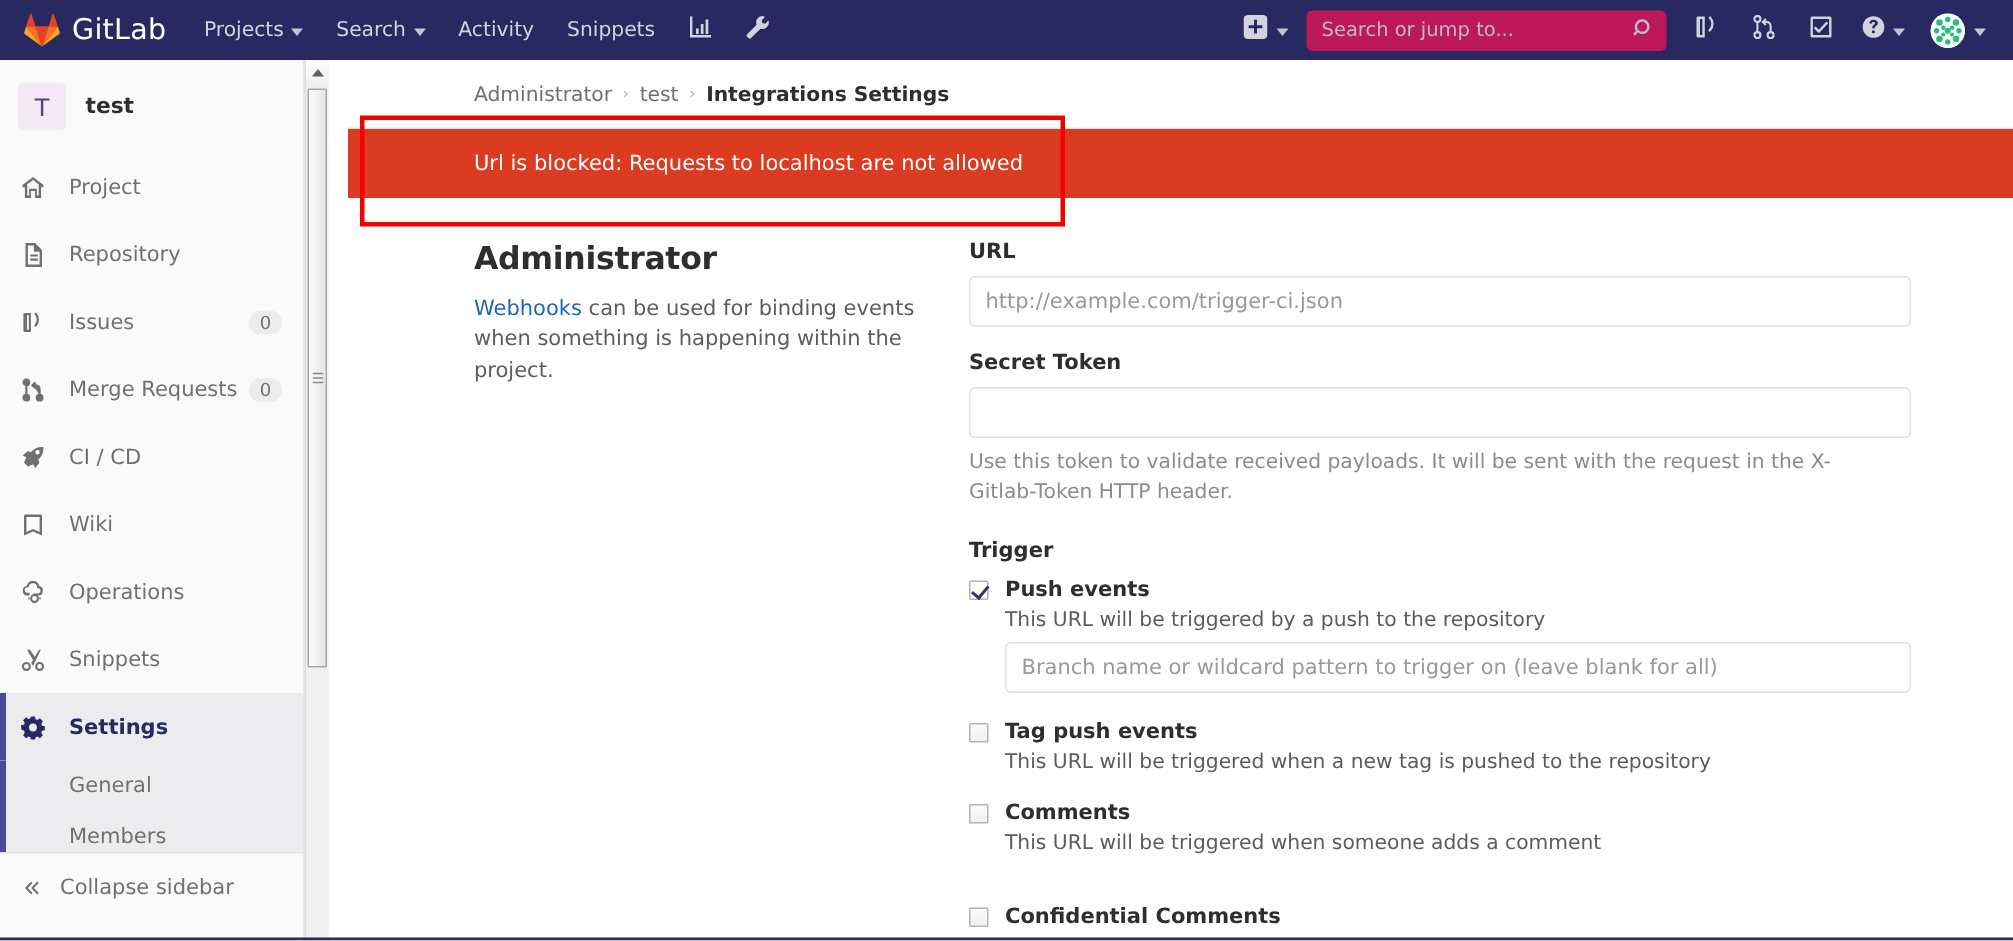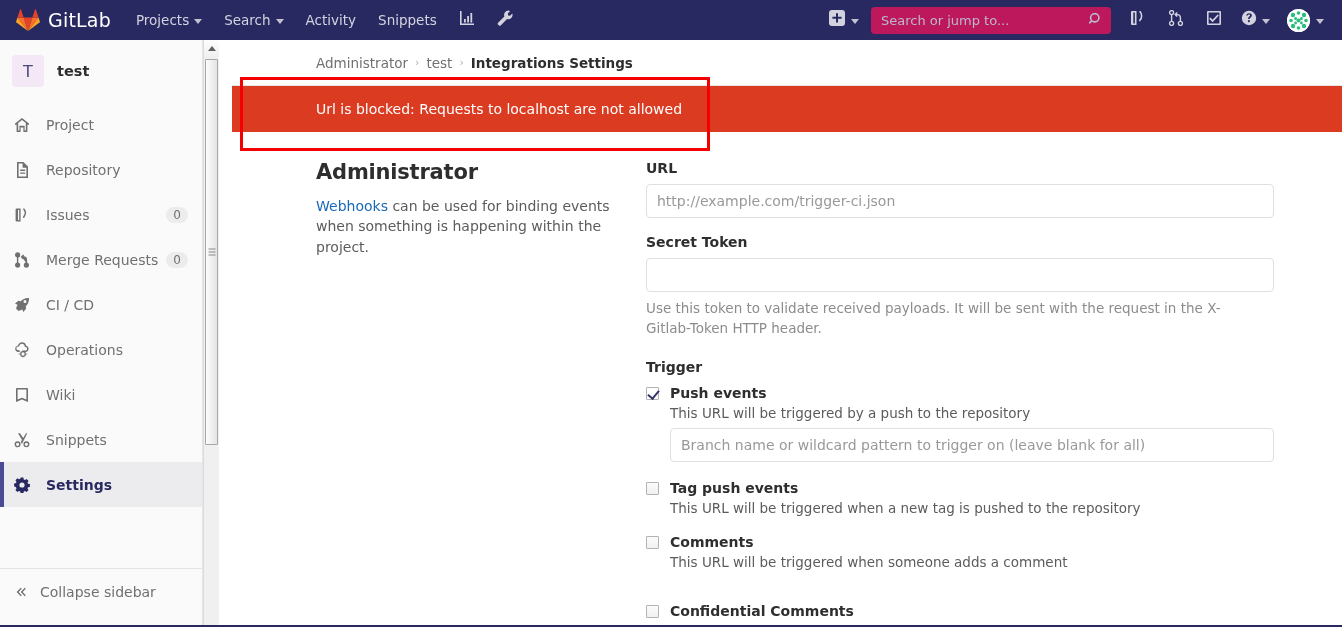--- a/index.html
+++ b/index.html
@@ -490,58 +490,62 @@
           <svg width="16" height="16" viewBox="0 0 16 16">
               <path d="M15 1c-3.4-.3-6.3 1-8.4 3.3L4.4 3.8 1 6.6l2.5 1.2L2 11.4l2.6 2.6 3.6-1.5 1.2 2.5 2.8-3.4-.6-2.2C13.9 7.3 15.2 4.4 15 1zm-4 5a1.5 1.5 0 1 1 0-3 1.5 1.5 0 0 1 0 3z"></path>
             </svg>
         </span>
         <span class="sb-label">CI / CD</span>
       </li>
 
       <li class="sb-item">
         <span class="sb-ico">
           <svg width="16" height="16" viewBox="0 0 16 16">
+              <path d="M3 1h10a1 1 0 0 1 1 1v13l-6-2.6L2 15V2a1 1 0 0 1 1-1zm.6 1.6v10l4.4-1.9 4.4 1.9v-10z"></path>
+            </svg>
+        </span>
+        <span class="sb-label">Wiki</span>
+      </li>
+
+      <li class="sb-item">
+        <span class="sb-ico">
+          <svg width="16" height="16" viewBox="0 0 16 16">
               <path d="M4.4 2.4a4.2 4.2 0 0 1 7.8 1.3 3.2 3.2 0 0 1-.6 6.3H8.6V8.6h3a1.8 1.8 0 0 0 .1-3.5l-.9-.1-.1-.9a2.8 2.8 0 0 0-5.4-.4l-.3.8-.9.1a1.8 1.8 0 0 0 .2 3.6h1.4V10H4.2A3.2 3.2 0 0 1 3.6 3.7z"></path>
               <circle cx="9" cy="12" r="2.3" fill="none" stroke="#707070" stroke-width="1.3"></circle>
               <path d="M9 8.8v1M9 14.2v1M12.2 12h1M4.8 12h1" stroke="#707070" stroke-width="1.2"></path>
             </svg>
         </span>
         <span class="sb-label">Operations</span>
       </li>
 
       <li class="sb-item">
         <span class="sb-ico">
           <svg width="16" height="16" viewBox="0 0 16 16">
-              <path d="M3 1h10a1 1 0 0 1 1 1v13l-6-2.6L2 15V2a1 1 0 0 1 1-1zm.6 1.6v10l4.4-1.9 4.4 1.9v-10z"></path>
-            </svg>
-        </span>
-        <span class="sb-label">Wiki</span>
-      </li>
-
-      <li class="sb-item">
-        <span class="sb-ico">
-          <svg width="16" height="16" viewBox="0 0 16 16">
               <path d="M4 1.2 8 8l1.2-2L6 1.2zM12 1.2 6.8 10l1.2 2L13.2 1.2z"></path>
               <circle cx="3.6" cy="12.3" r="2.3" fill="none" stroke="#707070" stroke-width="1.4"></circle>
               <circle cx="12.4" cy="12.3" r="2.3" fill="none" stroke="#707070" stroke-width="1.4"></circle>
             </svg>
         </span>
         <span class="sb-label">Snippets</span>
       </li>
 
       <li class="sb-item active">
         <span class="sb-ico">
           <svg width="16" height="16" viewBox="0 0 16 16">
               <path d="M6.6.6h2.8l.3 1.9 1.3.5 1.6-1.1 2 2-1.1 1.6.5 1.3 1.9.3v2.8l-1.9.3-.5 1.3 1.1 1.6-2 2-1.6-1.1-1.3.5-.3 1.9H6.6l-.3-1.9-1.3-.5-1.6 1.1-2-2 1.1-1.6-.5-1.3L.1 9.2V6.4l1.9-.3.5-1.3L1.4 3.2l2-2 1.6 1.1 1.3-.5zM8 5.4a2.6 2.6 0 1 0 0 5.2 2.6 2.6 0 0 0 0-5.2z"></path>
             </svg>
         </span>
         <span class="sb-label">Settings</span>
       </li>
     </ul>
 
+    <div class="sb-sub">
+      <div class="sb-sub-item">General</div>
+      <div class="sb-sub-item">Members</div>
+    </div>
 
     <div class="sb-collapse">
       <span class="chev">
         <svg width="14" height="14" viewBox="0 0 16 16" fill="#707070">
             <path d="M7.7 3.1 3 8l4.7 4.9 1.1-1.1L5.2 8l3.6-3.8zM12.4 3.1 7.7 8l4.7 4.9 1.1-1.1L9.9 8l3.6-3.8z"></path>
           </svg>
       </span>
       <span>Collapse sidebar</span>
     </div>
   </div>

